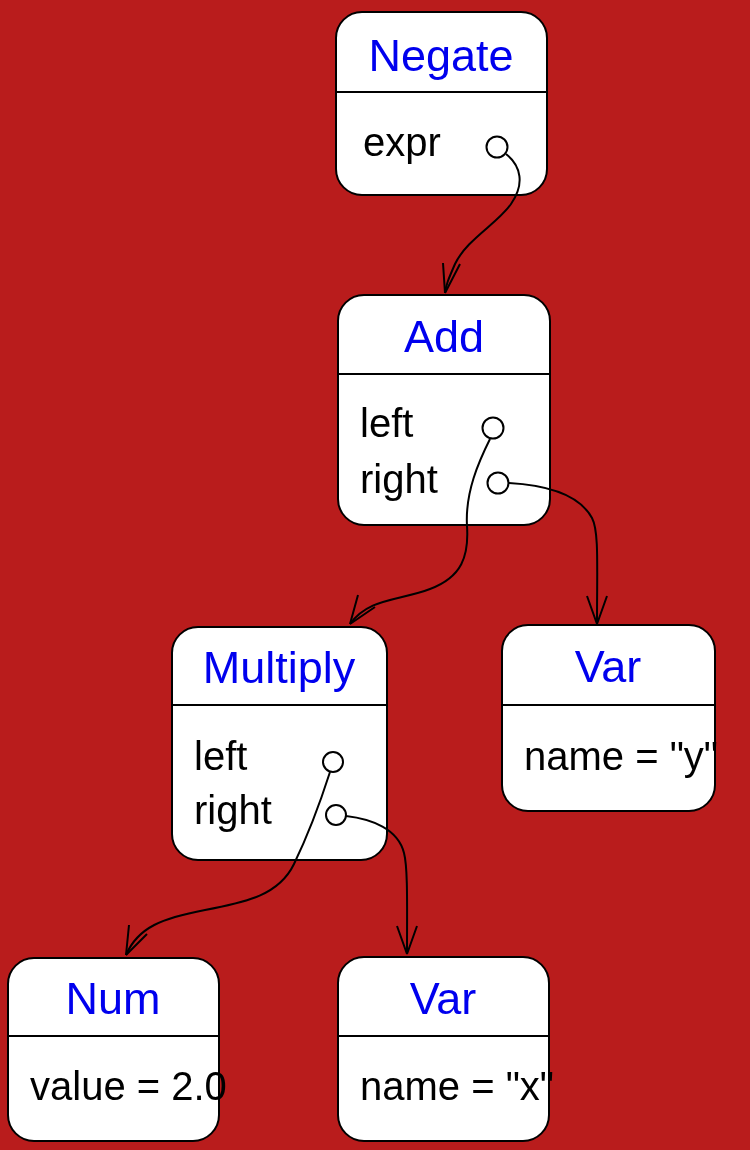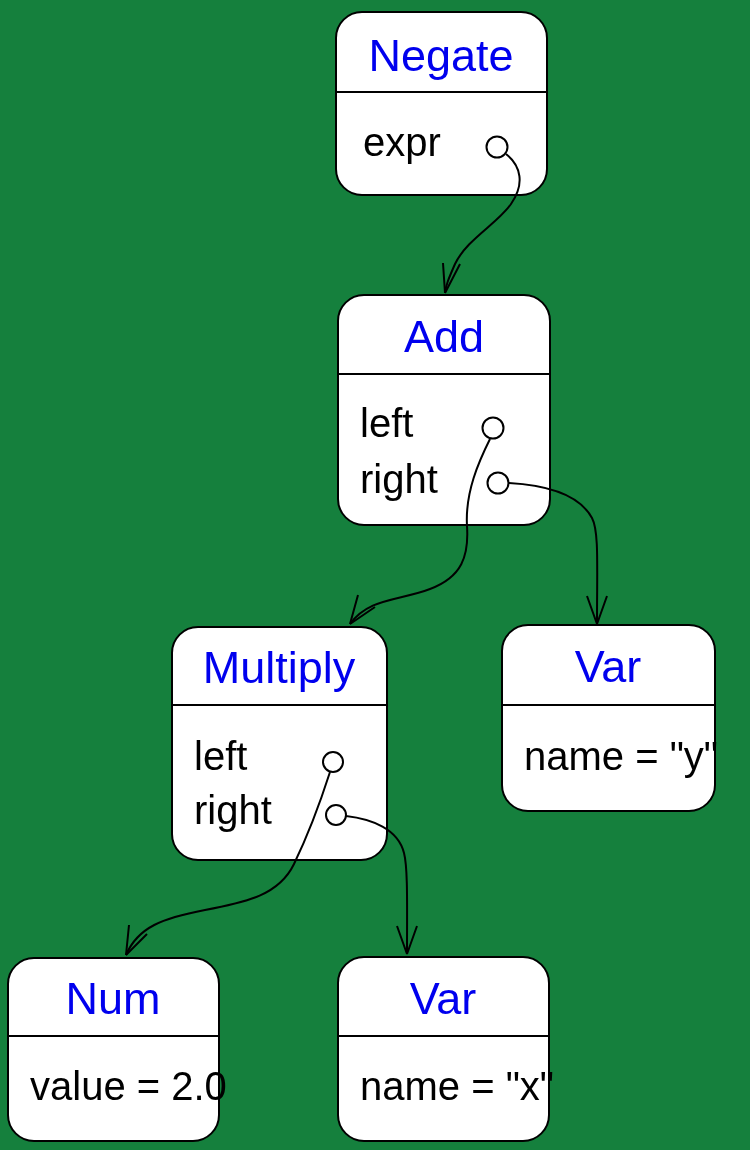--- a/index.html
+++ b/index.html
@@ -1,20 +1,20 @@
 <!DOCTYPE html>
 <html><head>
 <meta charset="utf-8">
 <style>
   html, body { margin: 0; padding: 0; background: #ffffff; }
   .canvas {
     position: relative;
     width: 750px;
     height: 1150px;
-    background: #15803d;
+    background: #b91c1c;
     overflow: hidden;
   }
   svg { display: block; }
   .node-box  { fill: #ffffff; stroke: #000000; stroke-width: 2; }
   .divider   { stroke: #000000; stroke-width: 2; }
   .edge      { fill: none; stroke: #000000; stroke-width: 2; }
   .port      { fill: #ffffff; stroke: #000000; stroke-width: 2; }
   .title {
     fill: #0000ee;
     font-family: "Liberation Sans", sans-serif;

